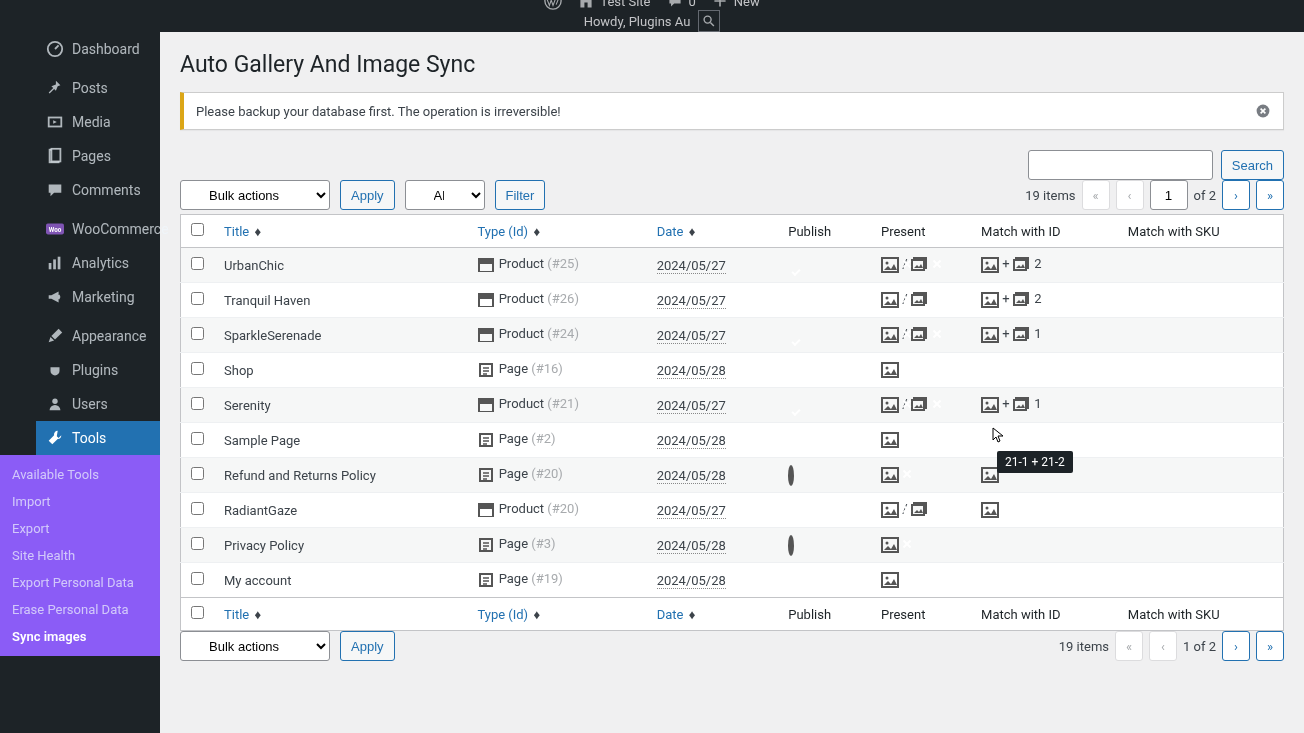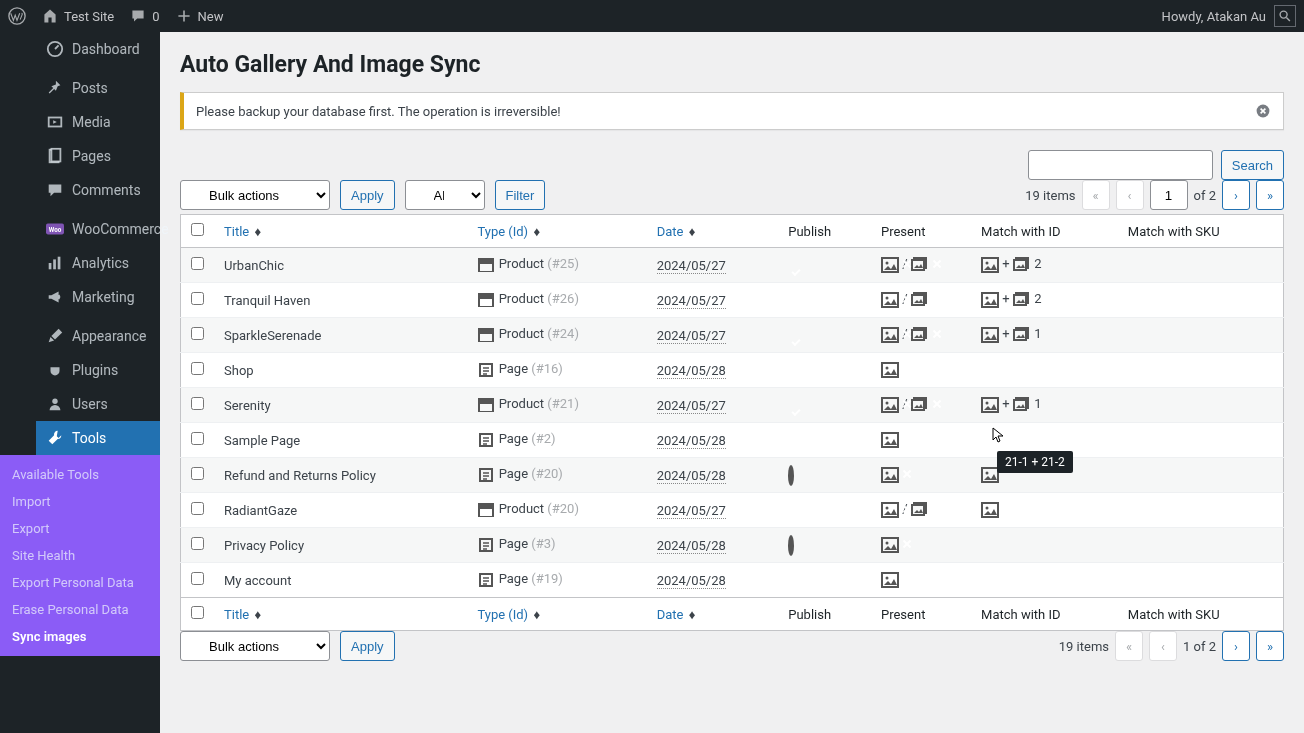--- a/index.html
+++ b/index.html
@@ -1,34 +1,34 @@
 <!DOCTYPE html>
 <html><head>
 <meta charset="utf-8">
 <style>
 * { box-sizing: border-box; margin: 0; padding: 0; }
 body { font-family: -apple-system, BlinkMacSystemFont, "Segoe UI", Roboto, sans-serif; font-size: 13px; background: #f0f0f1; color: #3c434a; }
-.toolbar { background: #1d2327; color: #f0f0f1; height: 32px; display: flex; align-items: center; padding: 0 8px; justify-content: space-between; }
+.toolbar { background: #1d2327; color: #f0f0f1; height: 32px; display: flex; align-items: center; padding: 0 8px; justify-content: flex-end; flex-direction: column; }
 .toolbar-left { display: flex; align-items: center; gap: 16px; }
 .tb-item { display: flex; align-items: center; gap: 6px; color: #c3c4c7; cursor: pointer; font-size: 13px; }
 .toolbar-right { display: flex; align-items: center; gap: 8px; }
 .search-box { border: 1px solid #646970; width: 22px; height: 22px; display: flex; align-items: center; justify-content: center; }
 
 .wrap { display: flex; min-height: calc(100vh - 32px); }
 .sidebar { width: 160px; background: #1d2327; color: #f0f0f1; font-size: 14px; }
 .menu-item { display: flex; align-items: center; padding: 8px 10px; color: rgba(240,246,252,0.7); gap: 8px; cursor: pointer; position: relative; margin-left: 36px; }
 .menu-item.current { background: #2271b1; color: #fff; }
 .menu-item.current::after { content: ""; position: absolute; right: -8px; top: 50%; transform: translateY(-50%); border: 8px solid transparent; border-right-color: #f0f0f1; }
 .menu-sep { height: 5px; }
 .submenu { background: #8b5cf6; padding: 6px 0; }
 .submenu-item { padding: 6px 12px; color: rgba(240,246,252,0.7); font-size: 13px; cursor: pointer; }
 .submenu-item.current { color: #fff; font-weight: 600; }
 
 .content { flex: 1; padding: 10px 20px 40px; }
-h1 { font-size: 23px; font-weight: 700; color: #1d2327; padding: 9px 0 4px; }
+h1 { font-size: 23px; font-weight: 400; color: #1d2327; padding: 9px 0 4px; }
 .notice { border: 1px solid #ccc; border-left: 4px solid #dba617; background: #fff; padding: 10px 12px; margin: 10px 0 20px; display: flex; justify-content: space-between; align-items: center; box-shadow: 0 1px 1px rgba(0,0,0,.04); }
 
 .nav-row { display: flex; justify-content: space-between; align-items: center; margin: 0 0; flex-wrap: wrap; gap: 8px; }
 .nav-left { display: flex; align-items: center; gap: 10px; }
 select, input[type=text] { padding: 4px 24px; border: 1px solid #8c8f94; border-radius: 3px; background: #fff; font-size: 13px; height: 30px; }
 select { width: 150px; }
 .btn { padding: 0 10px; height: 30px; border: 1px solid #2271b1; border-radius: 3px; background: #f6f7f7; color: #2271b1; cursor: pointer; font-size: 13px; }
 .search-input { width: 185px; }
 .pag { display: flex; align-items: center; gap: 6px; }
 .pag-btn { width: 28px; height: 30px; border: 1px solid #dcdcde; border-radius: 3px; display: flex; align-items: center; justify-content: center; background: #fff; color: #a7aaad; cursor: default; }
@@ -86,21 +86,21 @@
       </span>
     <span class="tb-item">
         <svg width="16" height="16" viewBox="0 0 20 20" fill="#a7aaad">
           <path d="M9 3h2v6h6v2h-6v6H9v-6H3V9h6z"></path>
         </svg>
         <span>New</span>
       </span>
   </div>
   <div class="toolbar-right">
     <span class="tb-item">
-        <span>Howdy, Atakan Au</span>
+        <span>Howdy, Plugins Au</span>
       </span>
     <span class="search-box">
         <svg width="14" height="14" viewBox="0 0 20 20" fill="none" stroke="#a7aaad" stroke-width="2">
           <circle cx="8" cy="8" r="5"></circle>
           <path d="M12 12l5 5"></path>
         </svg>
       </span>
   </div>
 </div>
 

